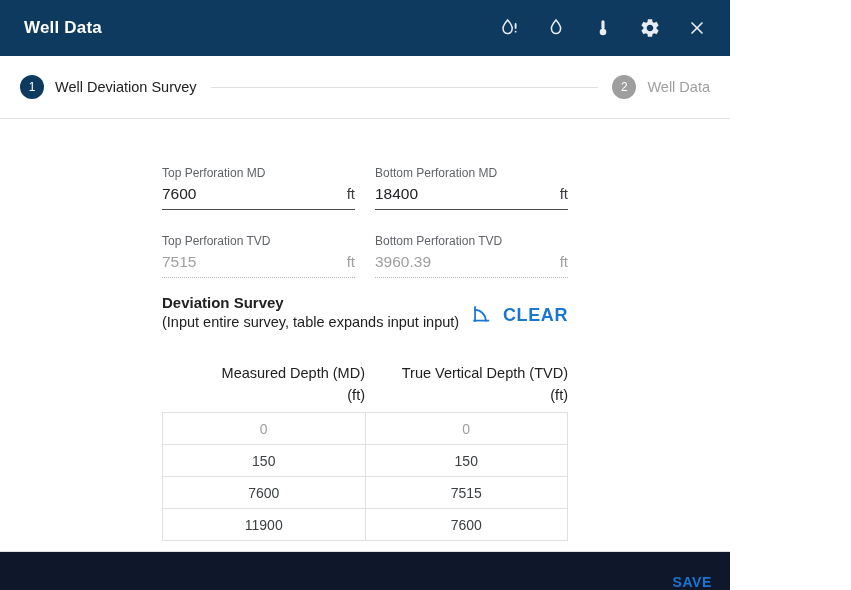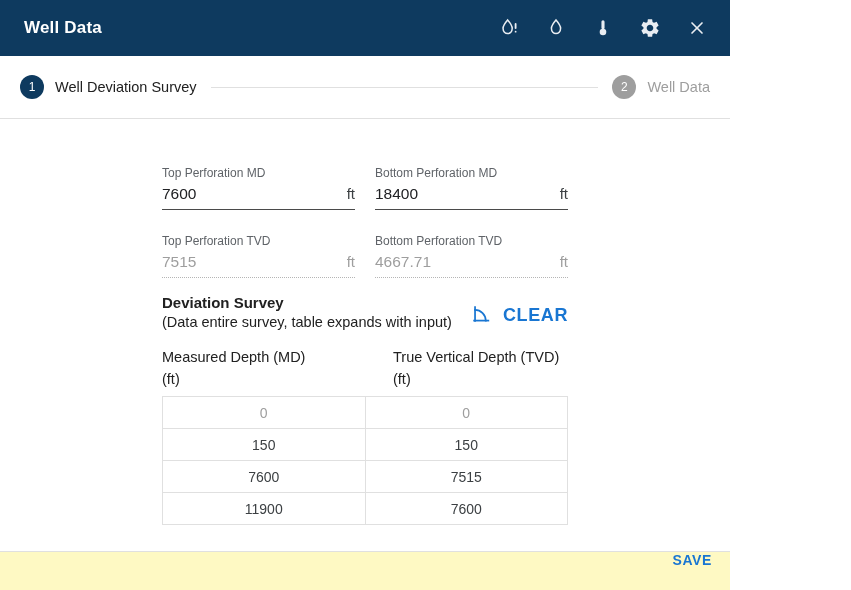--- a/index.html
+++ b/index.html
@@ -78,36 +78,36 @@
   .ds-title{font-size:15px;font-weight:700;color:var(--text-dark);}
   .ds-subtitle{font-size:14.5px;color:var(--text-dark);margin-top:3px;}
   .clear-btn{
     display:flex;align-items:center;gap:11px;color:var(--accent-blue);
     background:none;border:none;cursor:pointer;margin-top:9px;
     font-family:"Liberation Sans",sans-serif;
   }
   .clear-label{font-size:18px;font-weight:700;letter-spacing:.6px;color:var(--accent-blue);}
 
   .table-head{
-    margin-top:16px;display:grid;grid-template-columns:203px 203px;
-    font-size:14.5px;color:var(--text-dark);text-align:left;line-height:22px;gap:28px;
+    margin-top:32px;display:grid;grid-template-columns:203px 203px;
+    font-size:14.5px;color:var(--text-dark);text-align:right;line-height:22px;
   }
   .survey-table{
     margin-top:6px;width:406px;border-collapse:collapse;table-layout:fixed;
   }
   .survey-table td{
     border:1px solid var(--divider);height:32px;text-align:center;
     font-size:14px;color:#3c4043;
   }
   .survey-table tr.muted td{color:var(--text-muted);}
 
   
   .footer{
     height:39px;flex:0 0 39px;border-top:1px solid var(--divider);
-    display:flex;align-items:flex-start;justify-content:flex-end;padding-right:18px;background:#fef9c3;
+    display:flex;align-items:flex-end;justify-content:flex-end;padding-right:18px;background:#0f172a;
   }
   .save-btn{
     background:none;border:none;cursor:pointer;color:var(--accent-blue);
     font-size:14px;font-weight:700;letter-spacing:.6px;
     font-family:"Liberation Sans",sans-serif;
   }
 </style>
 </head>
 <body>
 
@@ -182,30 +182,30 @@
         <div class="field disabled">
           <div class="field-label">Top Perforation TVD</div>
           <div class="field-row">
             <span class="field-value">7515</span>
             <span class="field-unit">ft</span>
           </div>
         </div>
         <div class="field disabled">
           <div class="field-label">Bottom Perforation TVD</div>
           <div class="field-row">
-            <span class="field-value">4667.71</span>
+            <span class="field-value">3960.39</span>
             <span class="field-unit">ft</span>
           </div>
         </div>
       </div>
 
       <div class="ds-header">
         <div>
           <div class="ds-title">Deviation Survey</div>
-          <div class="ds-subtitle">(Data entire survey, table expands with input)</div>
+          <div class="ds-subtitle">(Input entire survey, table expands input input)</div>
         </div>
         <button class="clear-btn">
           <span>
             <svg width="22" height="22" viewBox="0 0 24 24" fill="none" stroke="#1976d2" stroke-width="1.9" stroke-linecap="square">
               <line x1="5.5" y1="4.5" x2="5.5" y2="19.5"></line>
               <line x1="4.5" y1="19.2" x2="20" y2="19.2"></line>
               <path d="M5.5 7.5 A 11.7 11.7 0 0 1 17.2 19.2"></path>
             </svg>
           </span>
           <span class="clear-label">CLEAR</span>

